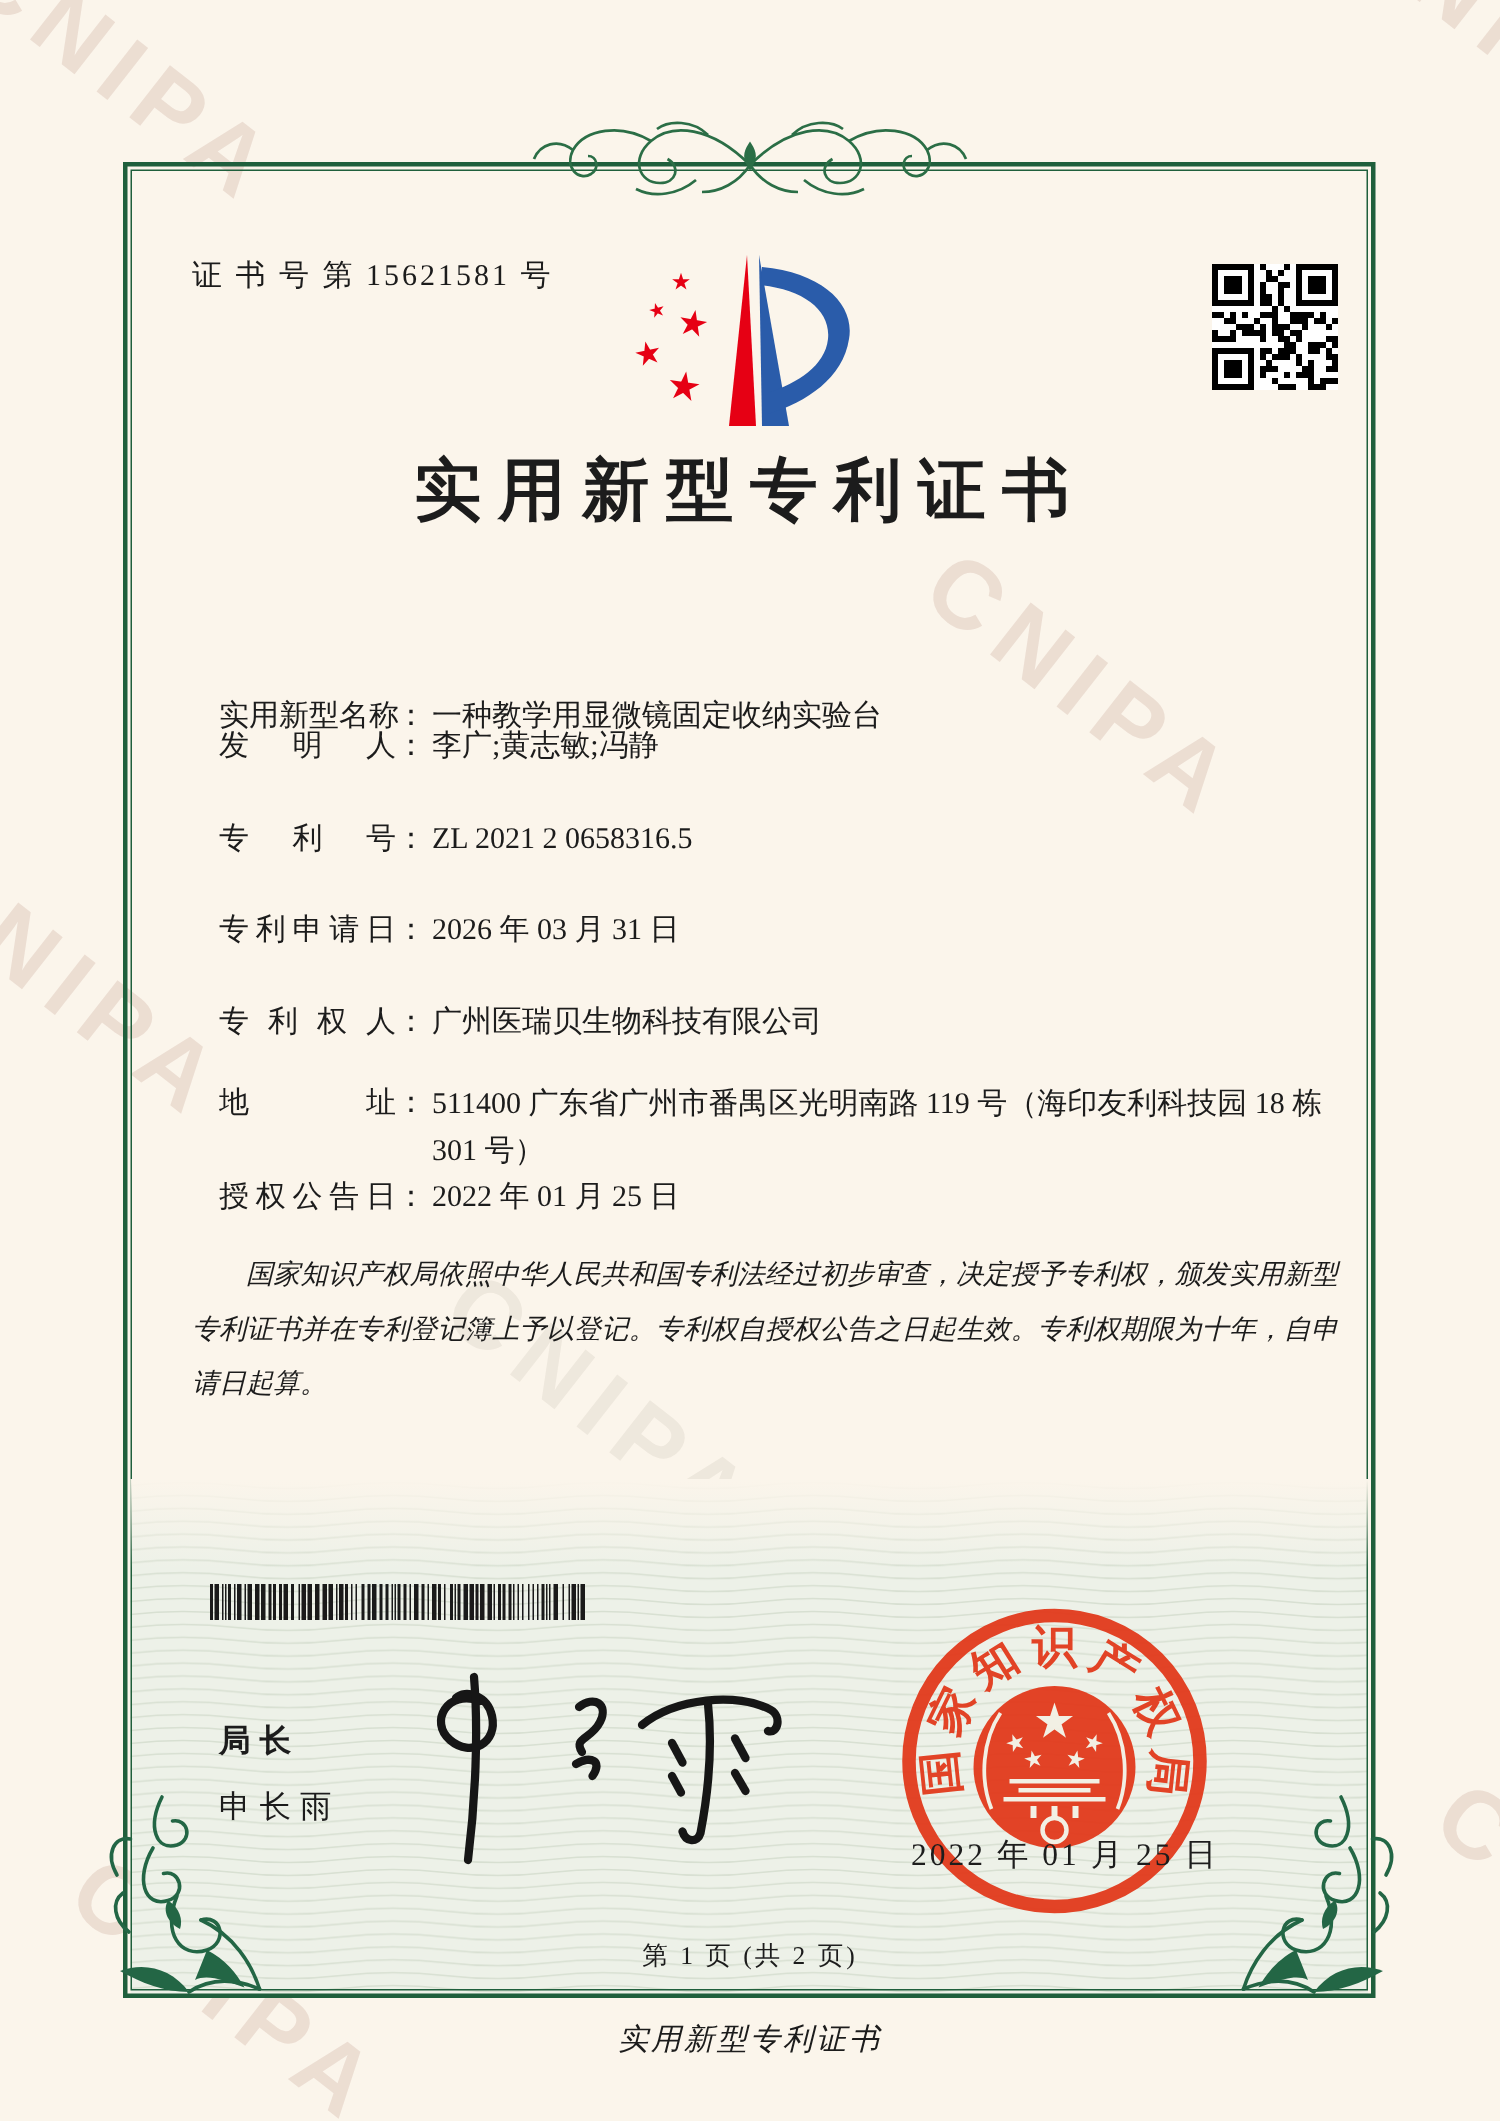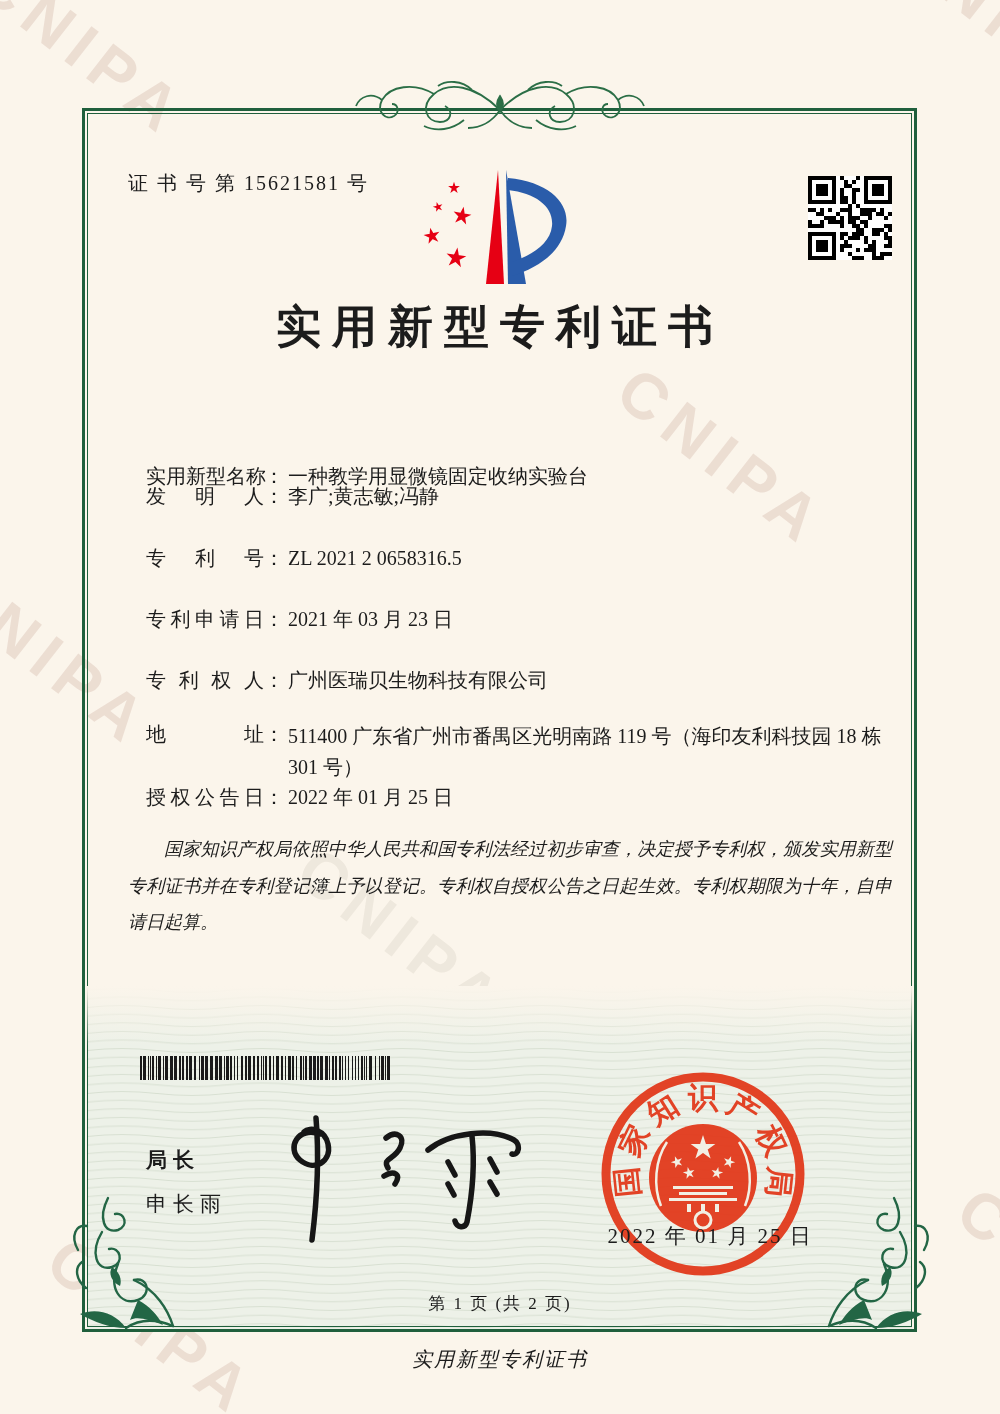--- a/index.html
+++ b/index.html
@@ -304,21 +304,21 @@
 <div class="frow" style="top:421px;margin-top:42px;">
   <span class="f-label">实用新型名称</span><span>：</span><span class="f-value">一种教学用显微镜固定收纳实验台</span>
 </div>
 <div class="frow" style="top:483px;">
   <span class="f-label">发明人</span><span>：</span><span class="f-value">李广;黄志敏;冯静</span>
 </div>
 <div class="frow" style="top:545px;">
   <span class="f-label">专利号</span><span>：</span><span class="f-value">ZL 2021 2 0658316.5</span>
 </div>
 <div class="frow" style="top:606px;">
-  <span class="f-label">专利申请日</span><span>：</span><span class="f-value">2021 年 03 月 23 日</span>
+  <span class="f-label">专利申请日</span><span>：</span><span class="f-value">2026 年 03 月 31 日</span>
 </div>
 <div class="frow" style="top:667px;">
   <span class="f-label">专利权人</span><span>：</span><span class="f-value">广州医瑞贝生物科技有限公司</span>
 </div>
 <div class="frow" style="top:721px;">
   <span class="f-label">地址</span><span>：</span><span class="f-value wrap">511400 广东省广州市番禺区光明南路 119 号（海印友利科技园 18 栋 301 号）</span>
 </div>
 <div class="frow" style="top:784px;">
   <span><span class="f-label">授权公告日</span><span>：</span><span class="f-value">2022 年 01 月 25 日</span></span>
 </div>

